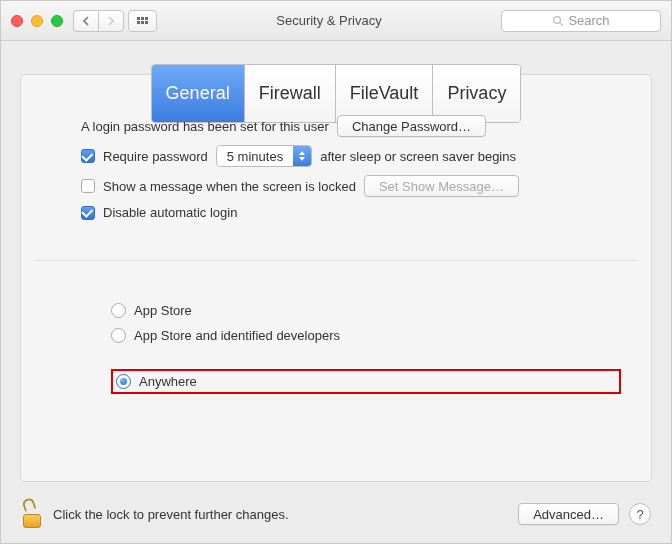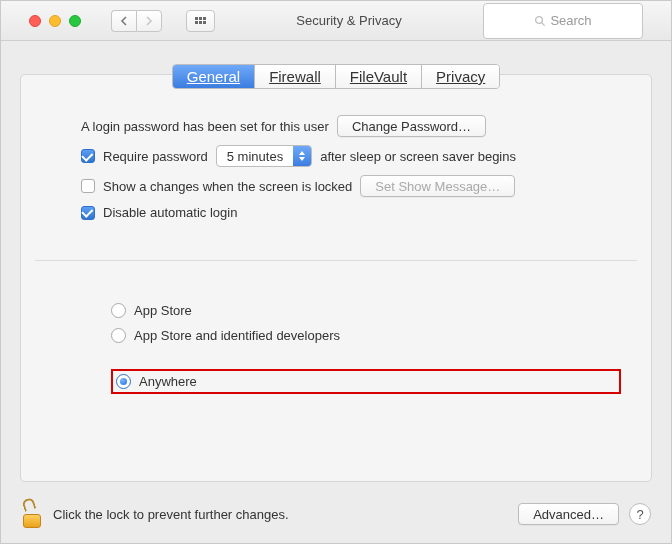--- a/index.html
+++ b/index.html
@@ -19,22 +19,22 @@
   border: 1px solid #c9c9c9;
   display: flex;
   flex-direction: column;
 }
 .titlebar {
   height: 40px;
   background: linear-gradient(#f6f6f6, #e8e8e8);
   border-bottom: 1px solid #cfcfcf;
   display: flex;
   align-items: center;
-  padding: 0 28px;
-  gap: 24px;
+  padding: 0 10px;
+  gap: 4px;
 }
 .traffic-lights { display: flex; gap: 8px; margin-right: 6px;}
 .tl { width: 12px; height: 12px; border-radius: 50%; }
 .tl-close { background: #ff5f57; border: 1px solid #e24640; }
 .tl-min { background: #ffbd2e; border: 1px solid #e1a128; }
 .tl-max { background: #28c940; border: 1px solid #1faa31; }
 .tb-btn {
   height: 22px;
   padding: 0 8px;
   border: 1px solid #c6c6c6;
@@ -44,21 +44,21 @@
   align-items: center;
   justify-content: center;
   color: #555;
   font-size: 12px;
 }
 .tb-btngroup { display: flex; }
 .tb-btngroup .tb-btn:first-child { border-top-right-radius: 0; border-bottom-right-radius: 0; border-right: none;}
 .tb-btngroup .tb-btn:last-child { border-top-left-radius: 0; border-bottom-left-radius: 0;}
 .title { flex: 1; text-align: center; color: #4a4a4a; font-size: 13px; }
 .search {
-  width: 160px; height: 36px;
+  width: 160px; height: 22px;
   border: 1px solid #c6c6c6; border-radius: 4px;
   background: #fff; display: flex; align-items: center; justify-content: center;
   color: #999; gap: 4px;
 }
 .search svg { opacity: .55; }
 .content {
   flex: 1;
   position: relative;
 }
 .panel {
@@ -75,26 +75,25 @@
   display: flex; justify-content: center;
 }
 .tabrow {
   display: flex;
   border: 1px solid #bdbdbd;
   border-radius: 4px;
   overflow: hidden;
   background: #fff;
 }
 .tab {
-  padding: 3px 14px;
-  font-size: 15px;
+  padding: 18px 14px;
+  font-size: 18px;
   border-right: 1px solid #bdbdbd;
   background: linear-gradient(#ffffff,#f4f4f4);
   color: #333;
-  text-decoration: underline;
 }
 .tab:last-child { border-right: none; }
 .tab.selected {
   background: linear-gradient(#6fa9f8,#3b7de0);
   color: #fff;
 }
 .sec1 { position: absolute; top: 40px; left: 60px; right: 30px; }
 .row { display: flex; align-items: center; gap: 8px; margin-bottom: 8px; font-size: 13px; color: #333;}
 .btn {
   height: 22px;
@@ -247,21 +246,21 @@
           <span class="checkbox checked"></span>
           <span>Require password</span>
           <span class="popup">
             <span class="val">5 minutes</span>
             <span class="arrows"></span>
           </span>
           <span>after sleep or screen saver begins</span>
         </div>
         <div class="row indent">
           <span class="checkbox"></span>
-          <span>Show a changes when the screen is locked</span>
+          <span>Show a message when the screen is locked</span>
           <button class="btn disabled">Set Show Message…</button>
         </div>
         <div class="row indent">
           <span class="checkbox checked"></span>
           <span>Disable automatic login</span>
         </div>
       </div>
 
       <div class="divider"></div>
 

